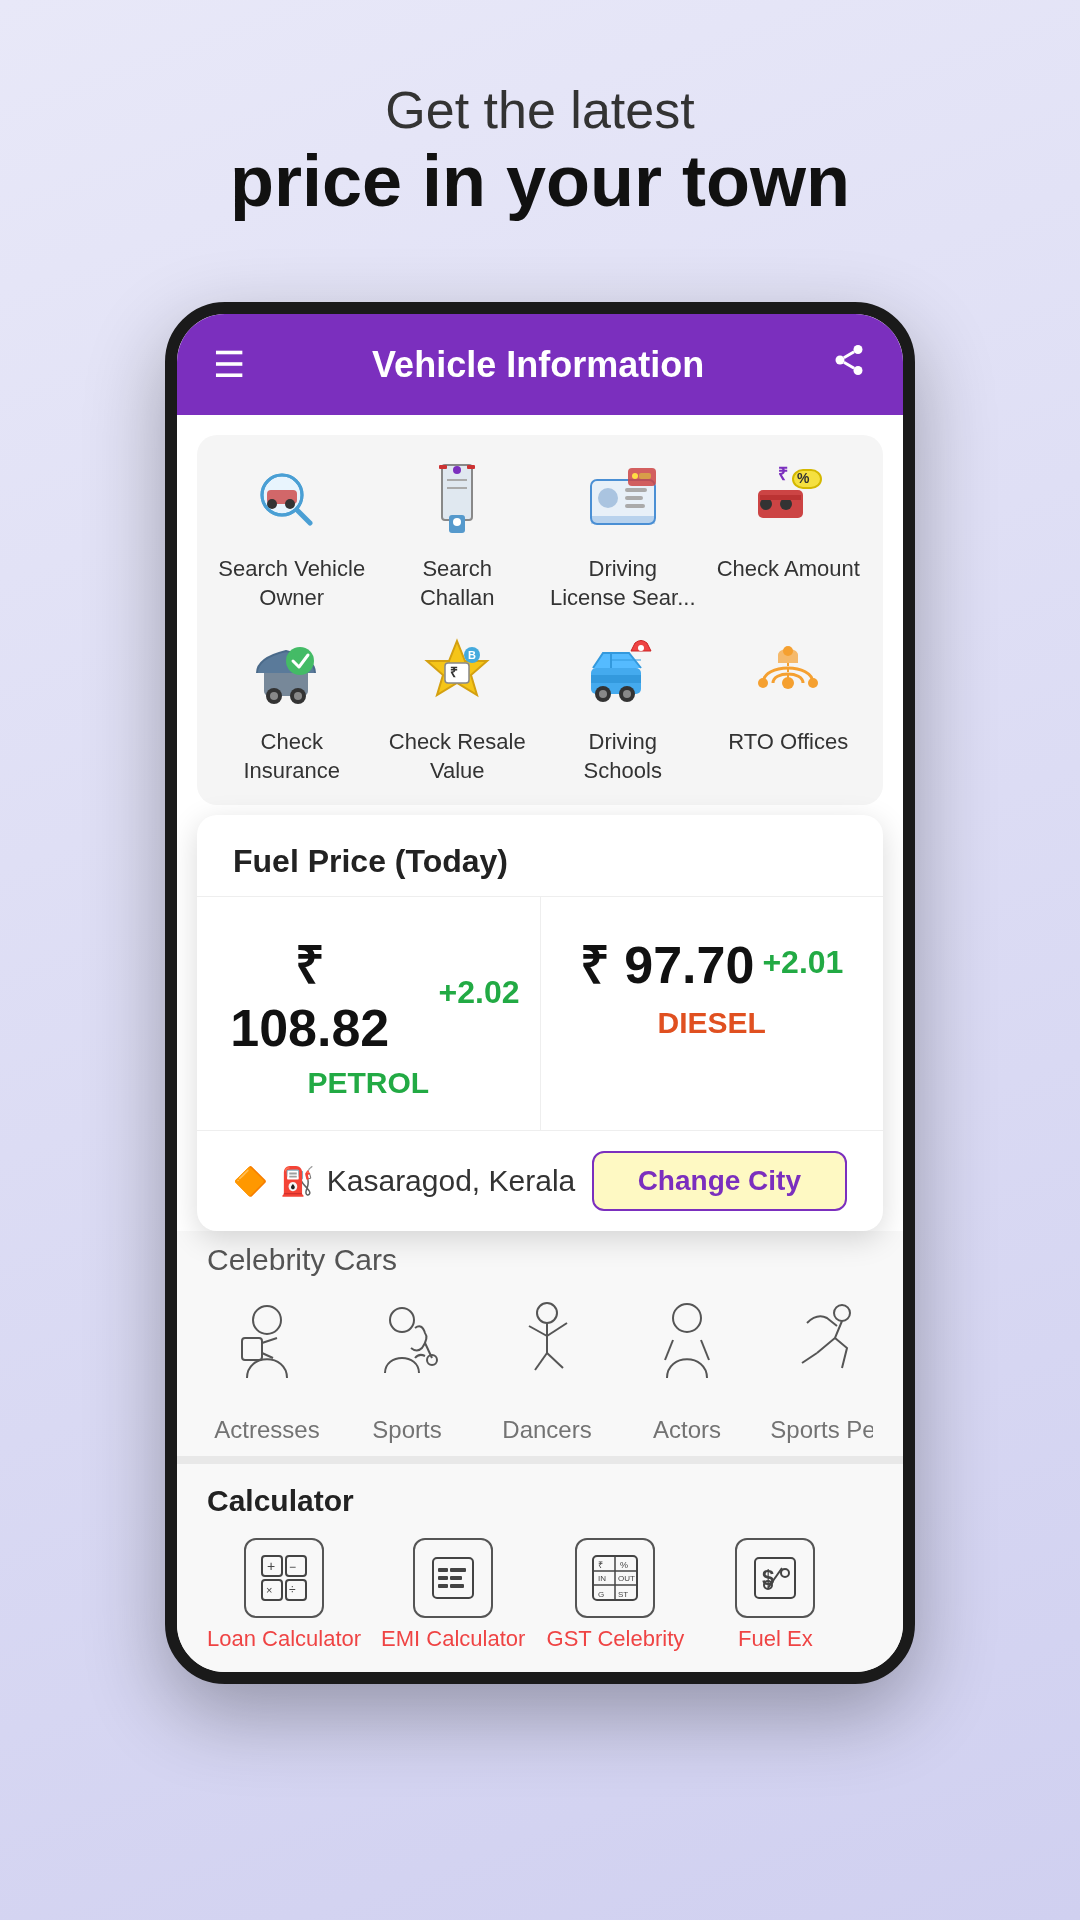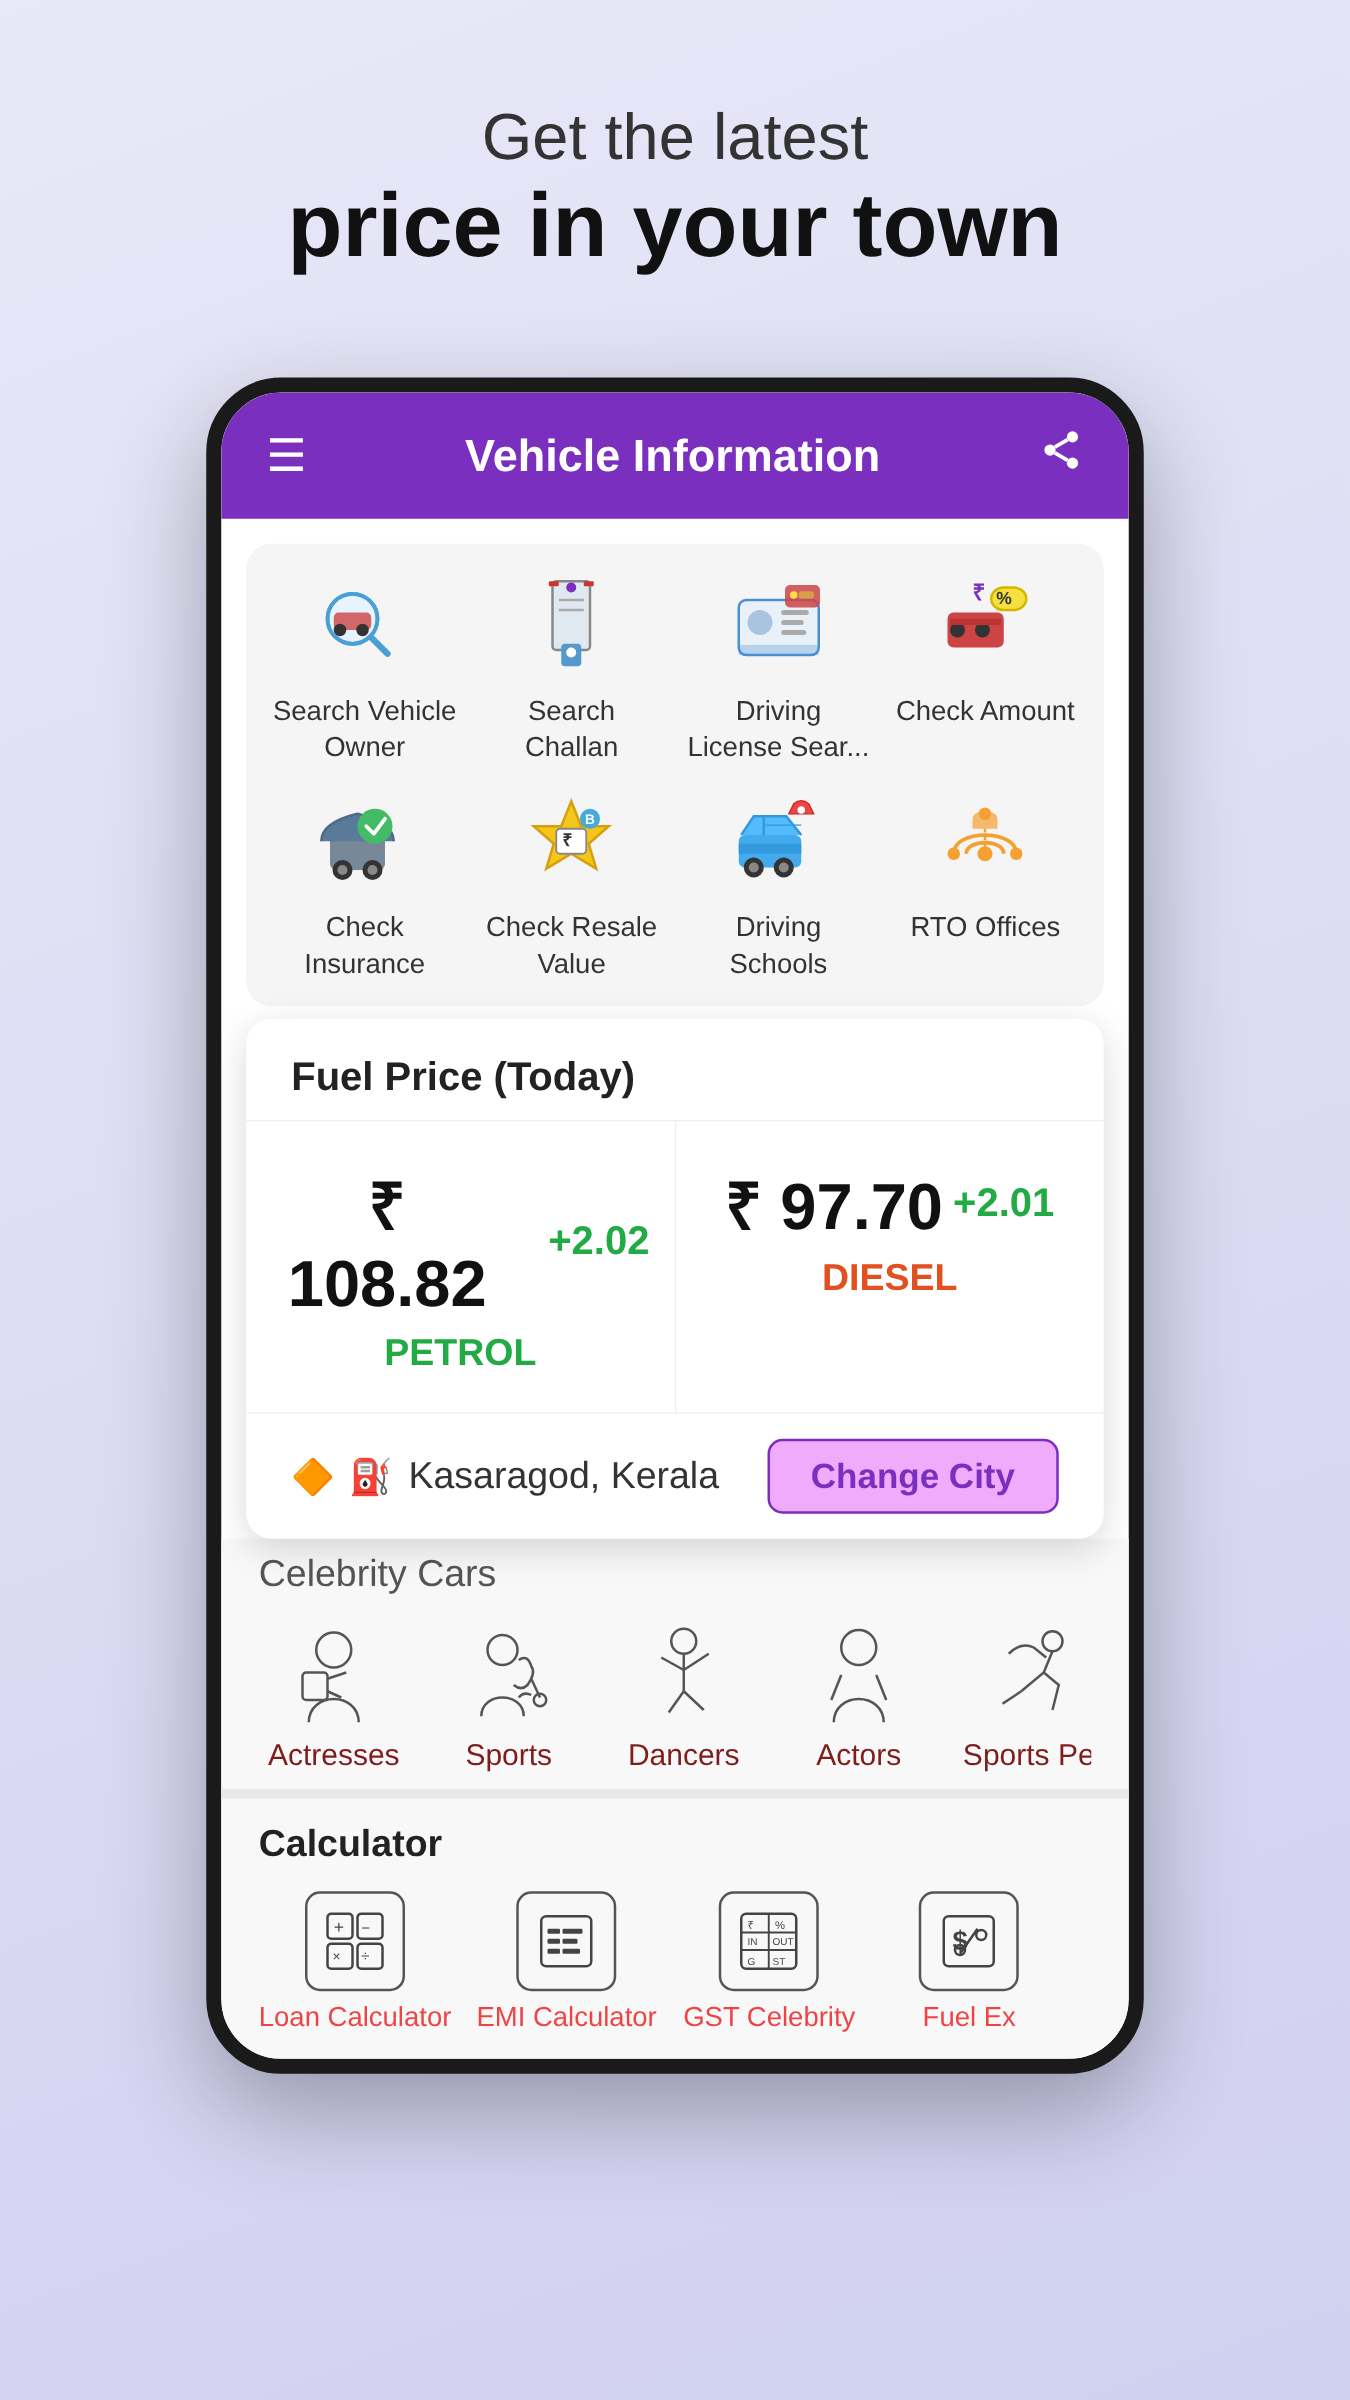--- a/index.html
+++ b/index.html
@@ -157,23 +157,23 @@
       display: flex;
       align-items: center;
       gap: 12px;
       font-size: 30px;
       color: #333;
       font-weight: 500;
     }
     .change-city-btn {
       border: 2px solid #7B2FBE;
       color: #7B2FBE;
-      background: #f0abfc;
+      background: #fef9c3;
       border-radius: 12px;
-      padding: 12px 33px;
+      padding: 12px 44px;
       font-size: 28px;
       font-weight: 600;
       cursor: pointer;
     }
 
     
     .section {
       padding: 12px 30px;
       background: #f8f8f8;
     }
@@ -197,22 +197,23 @@
     .celebrity-icon {
       width: 90px;
       height: 90px;
       display: flex;
       align-items: center;
       justify-content: center;
       margin-bottom: 8px;
     }
     .celebrity-label {
       font-size: 24px;
-      color: #7f1d1d;
+      color: #737373;
       text-align: center;
+      margin-top: 25px;
     }
 
     
     .calc-section {
       padding: 20px 30px;
       background: #f8f8f8;
       border-top: 8px solid #e8e8e8;
     }
     .calc-title {
       font-size: 30px;

